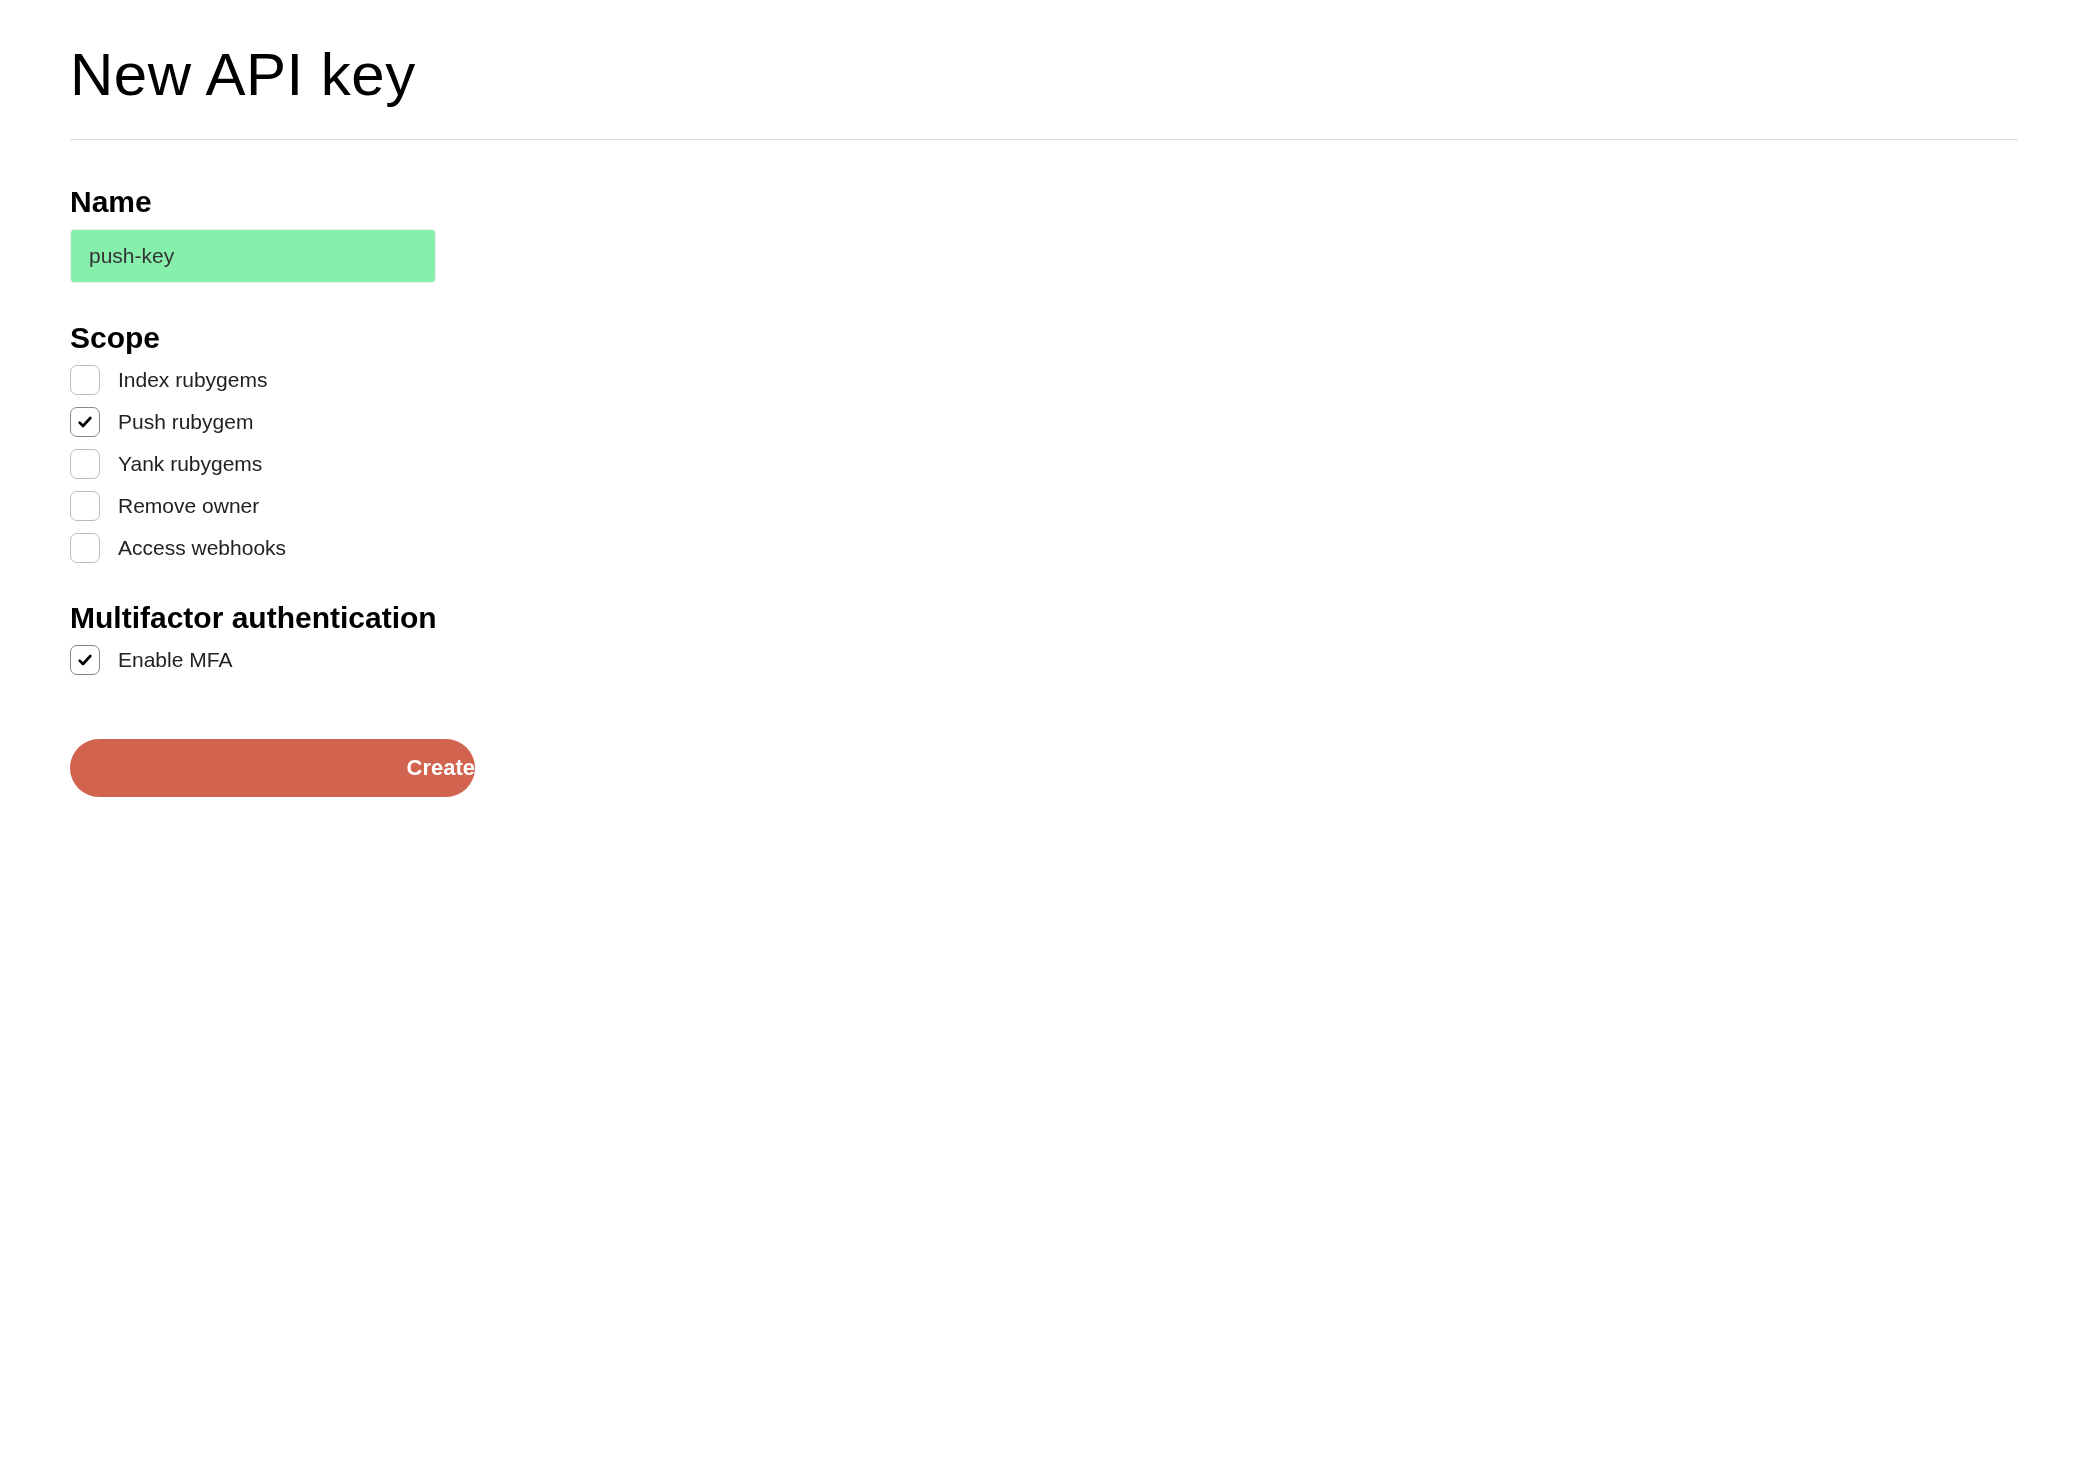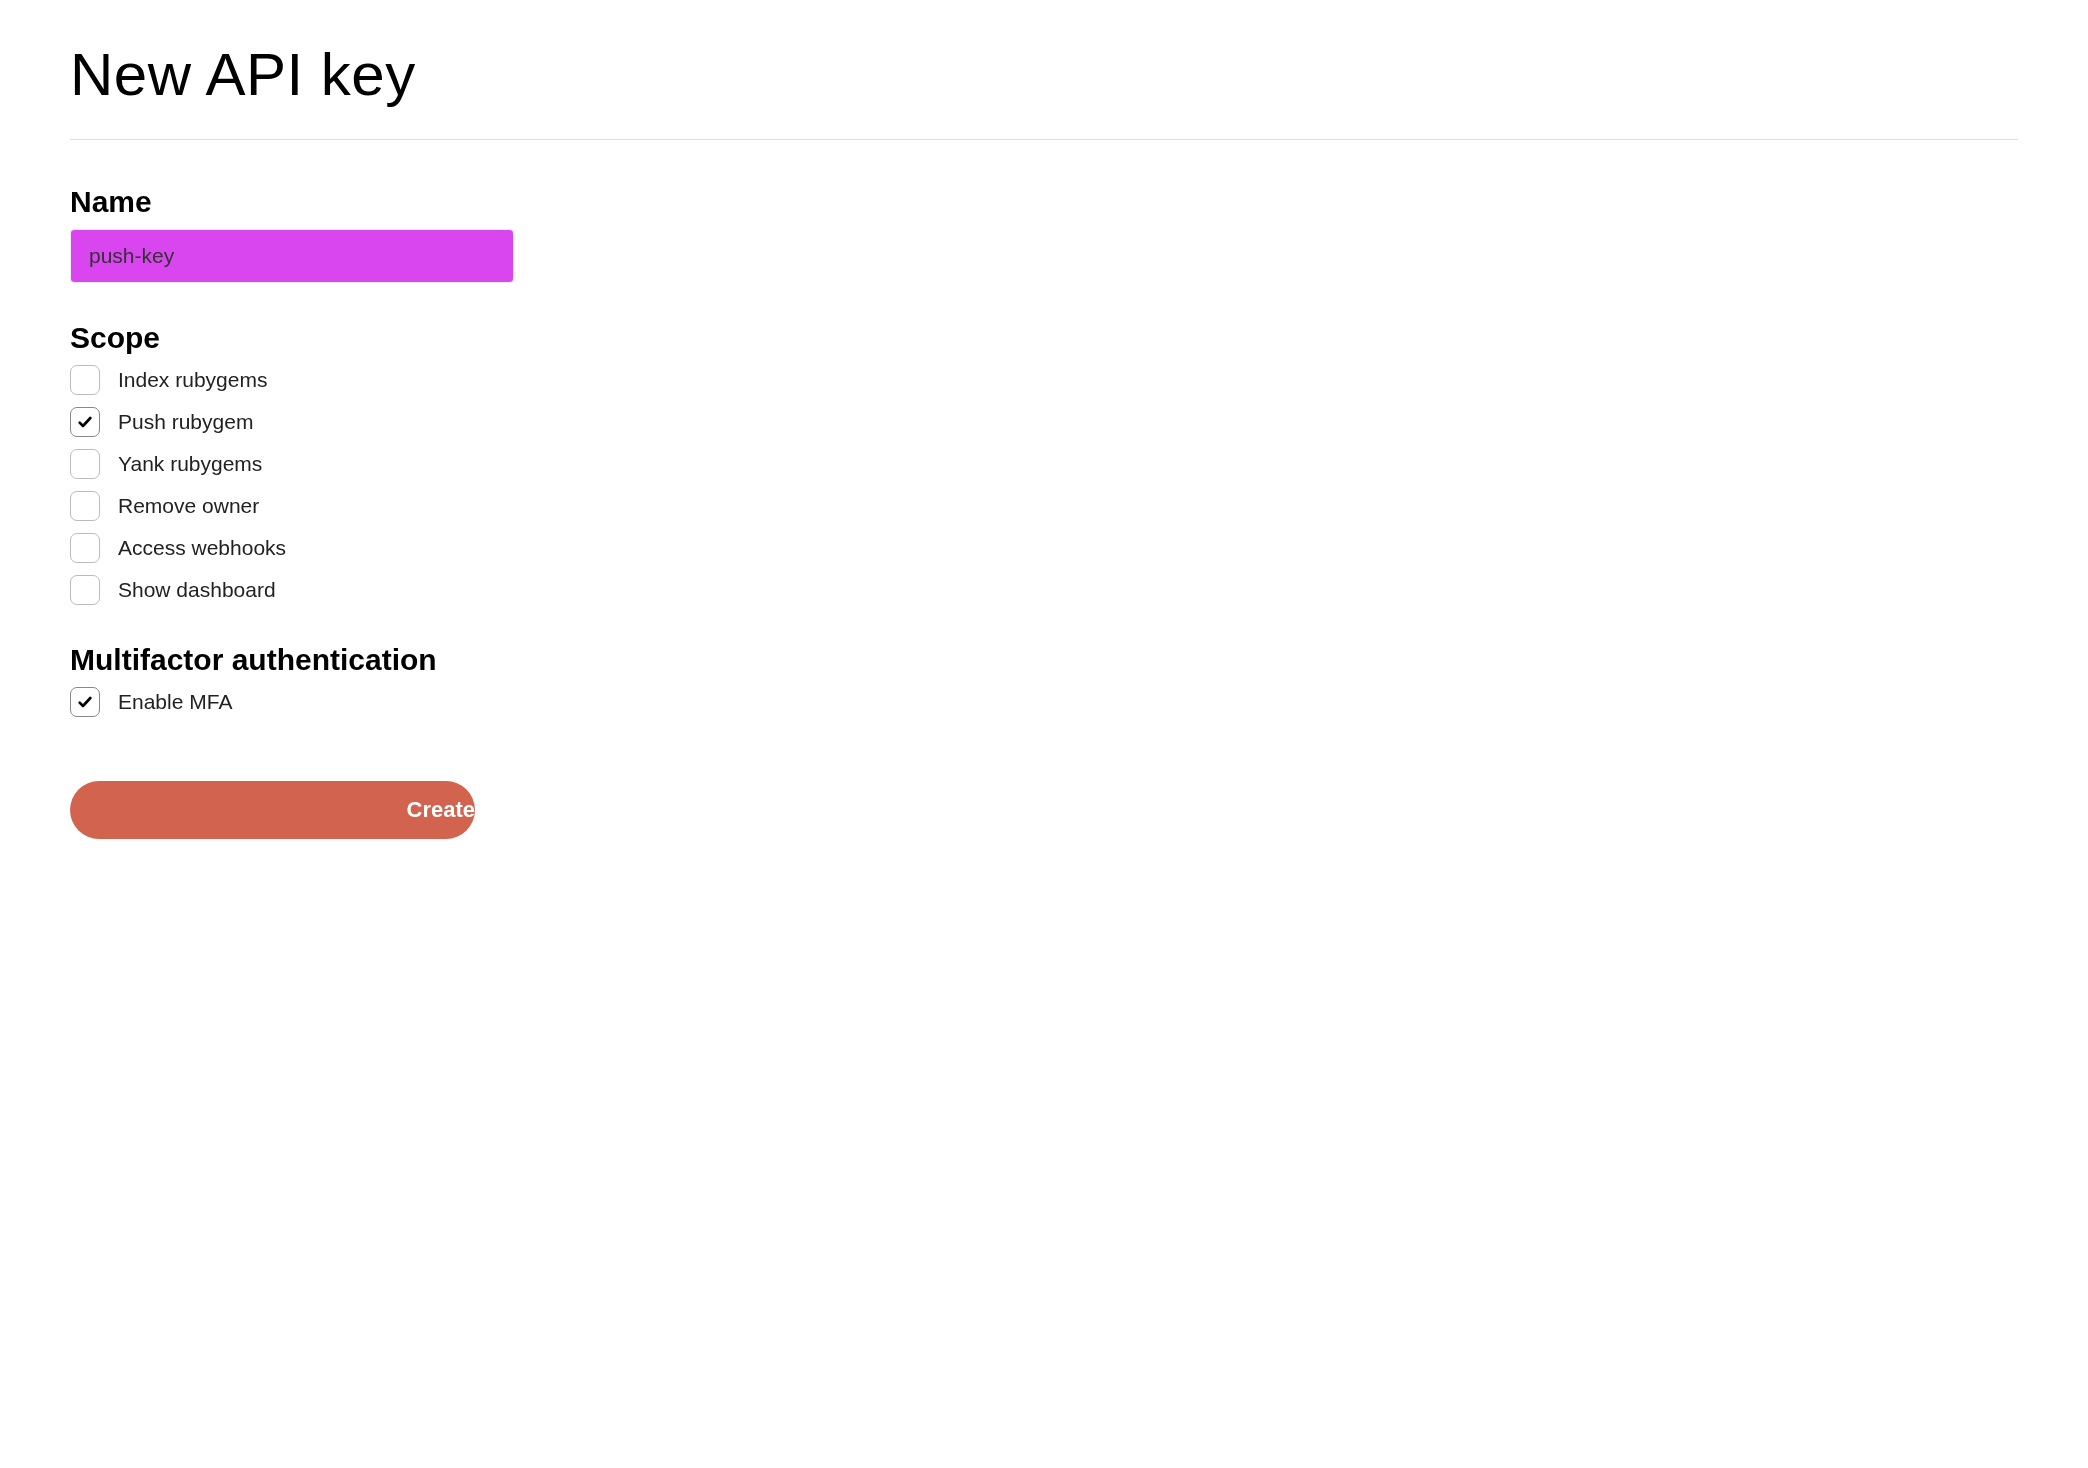--- a/index.html
+++ b/index.html
@@ -29,25 +29,25 @@
       margin-bottom: 38px;
     }
     .section-label {
       font-size: 30px;
       font-weight: 700;
       color: #000;
       margin-bottom: 10px;
       display: block;
     }
     .text-input {
-      width: 444px;
+      width: 366px;
       padding: 14px 18px;
       font-size: 21px;
       border: 1px solid #eee;
-      background: #d946ef;
+      background: #86efac;
       border-radius: 4px;
       color: #333;
       outline: none;
     }
     .checkbox-list {
       display: flex;
       flex-direction: column;
       gap: 12px;
       margin-top: 6px;
     }
@@ -132,24 +132,20 @@
         <span class="checkbox-label">Yank rubygems</span>
       </div>
       <div class="checkbox-row">
         <div class="checkbox"></div>
         <span class="checkbox-label">Remove owner</span>
       </div>
       <div class="checkbox-row">
         <div class="checkbox"></div>
         <span class="checkbox-label">Access webhooks</span>
       </div>
-      <div class="checkbox-row">
-        <div class="checkbox"></div>
-        <span class="checkbox-label">Show dashboard</span>
-      </div>
     </div>
 </div>
 
 <div class="form-section">
   <label class="section-label">Multifactor authentication</label>
   <div class="checkbox-list" id="mfa-list">
       <div class="checkbox-row">
         <div class="checkbox checked">
           <svg viewBox="0 0 24 24" fill="none" stroke="#000" stroke-width="4" stroke-linecap="round" stroke-linejoin="round">
             <polyline points="4 13 9 18 20 6"></polyline>

